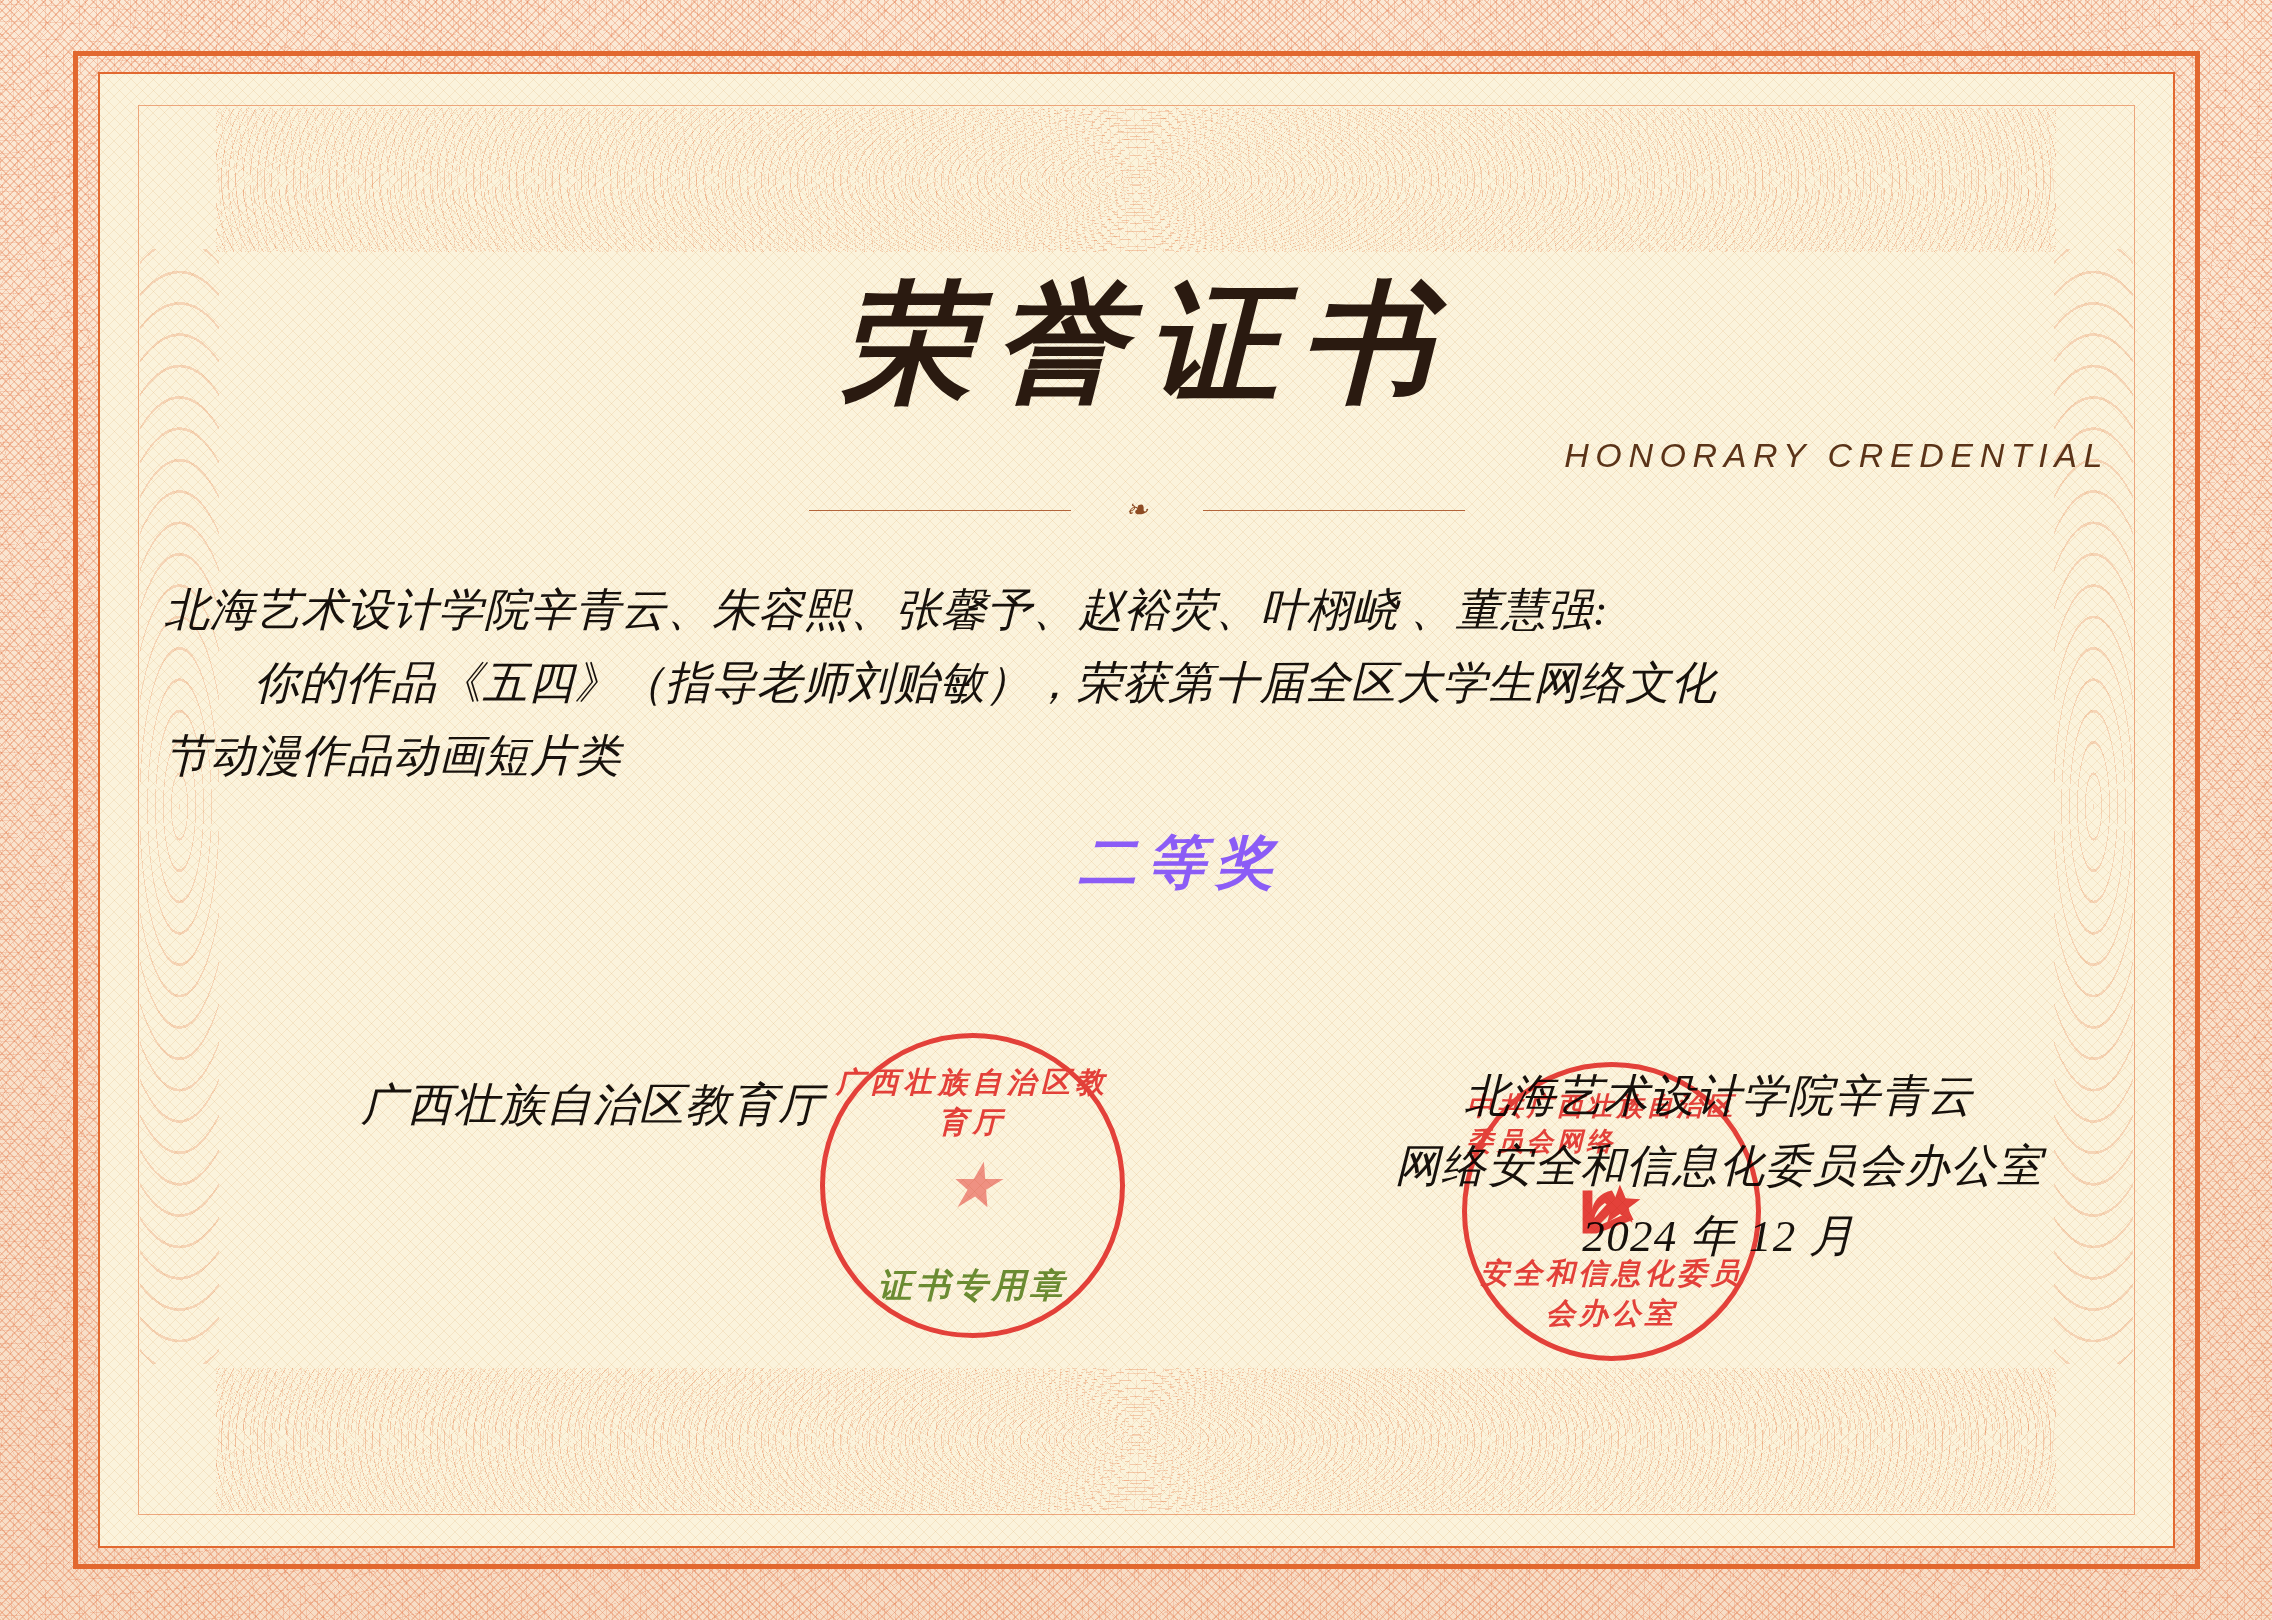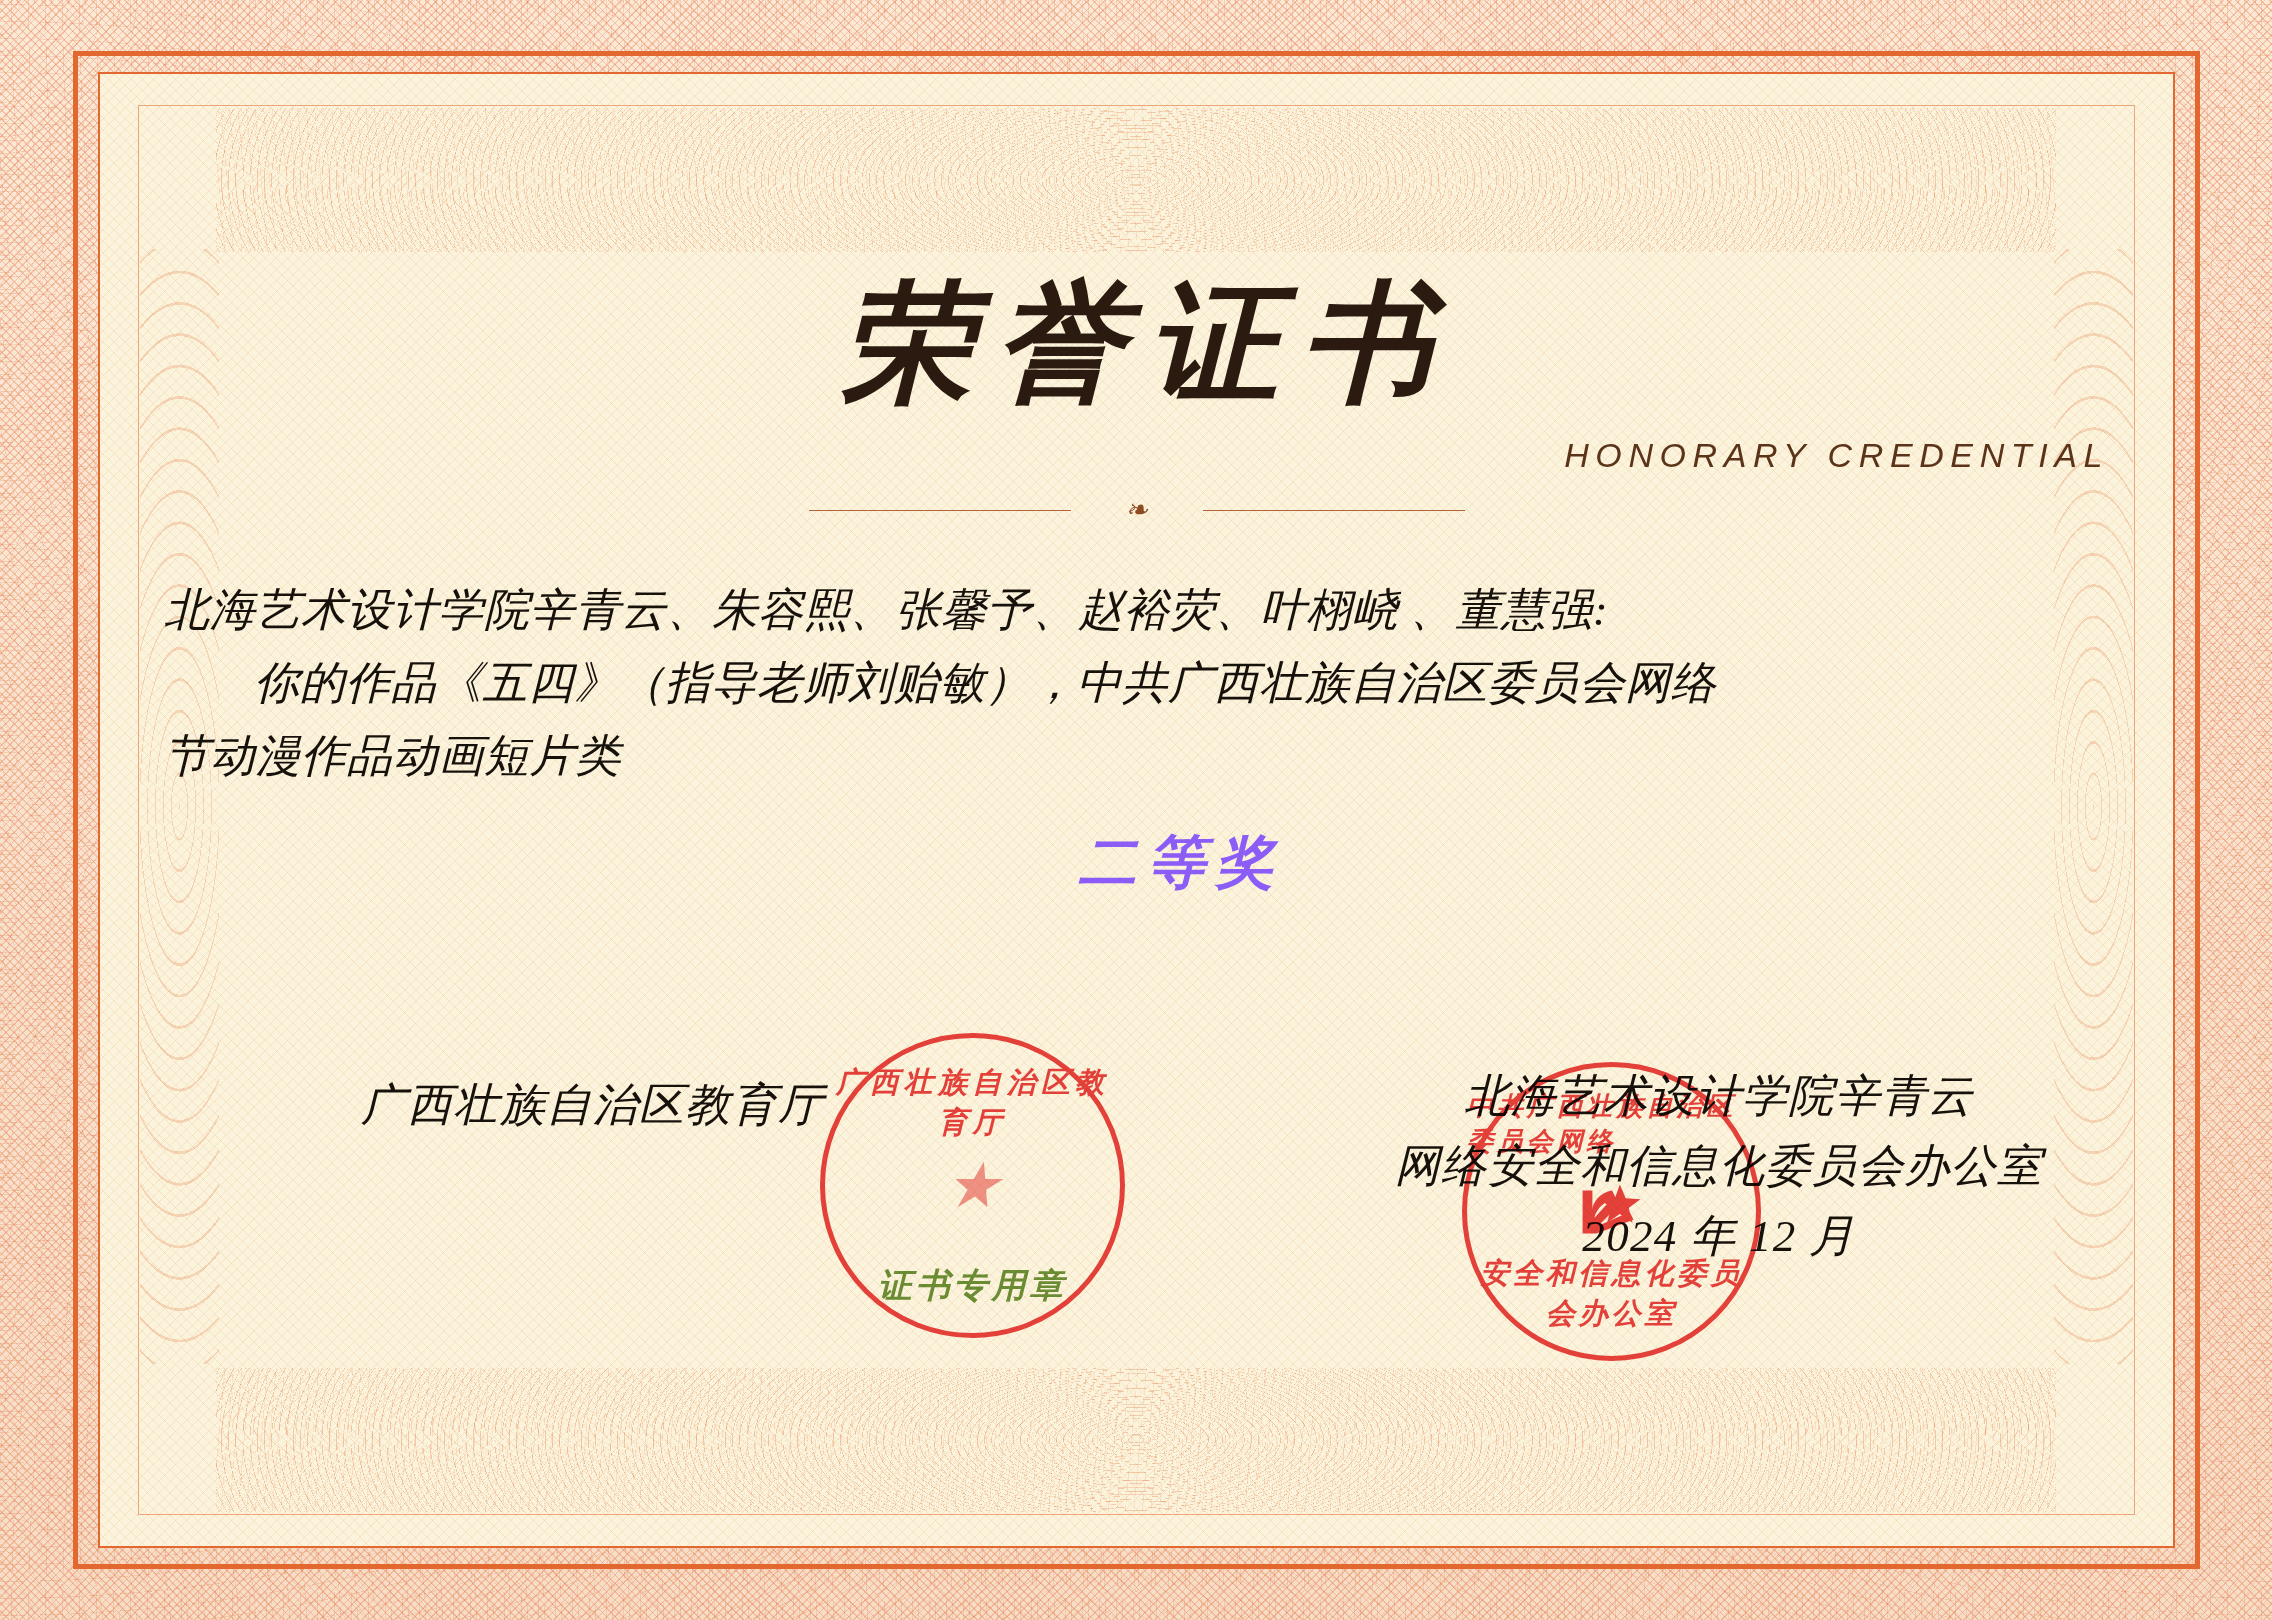--- a/index.html
+++ b/index.html
@@ -312,21 +312,21 @@
     <div class="title-en">HONORARY CREDENTIAL</div>
 
     <div class="divider">
       <span class="rule left"></span>
       <span class="knot">❧</span>
       <span class="rule right"></span>
     </div>
 
     <div class="body-text">
       <div class="body-line-1">北海艺术设计学院辛青云、朱容熙、张馨予、赵裕荧、叶栩峣 、董慧强:</div>
-      <div class="body-line-2">你的作品《五四》（指导老师刘贻敏），中共广西壮族自治区委员会网络</div>
+      <div class="body-line-2">你的作品《五四》（指导老师刘贻敏），荣获第十届全区大学生网络文化</div>
       <div class="body-line-3">节动漫作品动画短片类</div>
     </div>
 
     <div class="award-level">二等奖</div>
 
 
     <div class="signature-area">
       <div class="issuer-left">广西壮族自治区教育厅</div>
 
       <div class="issuer-right">

